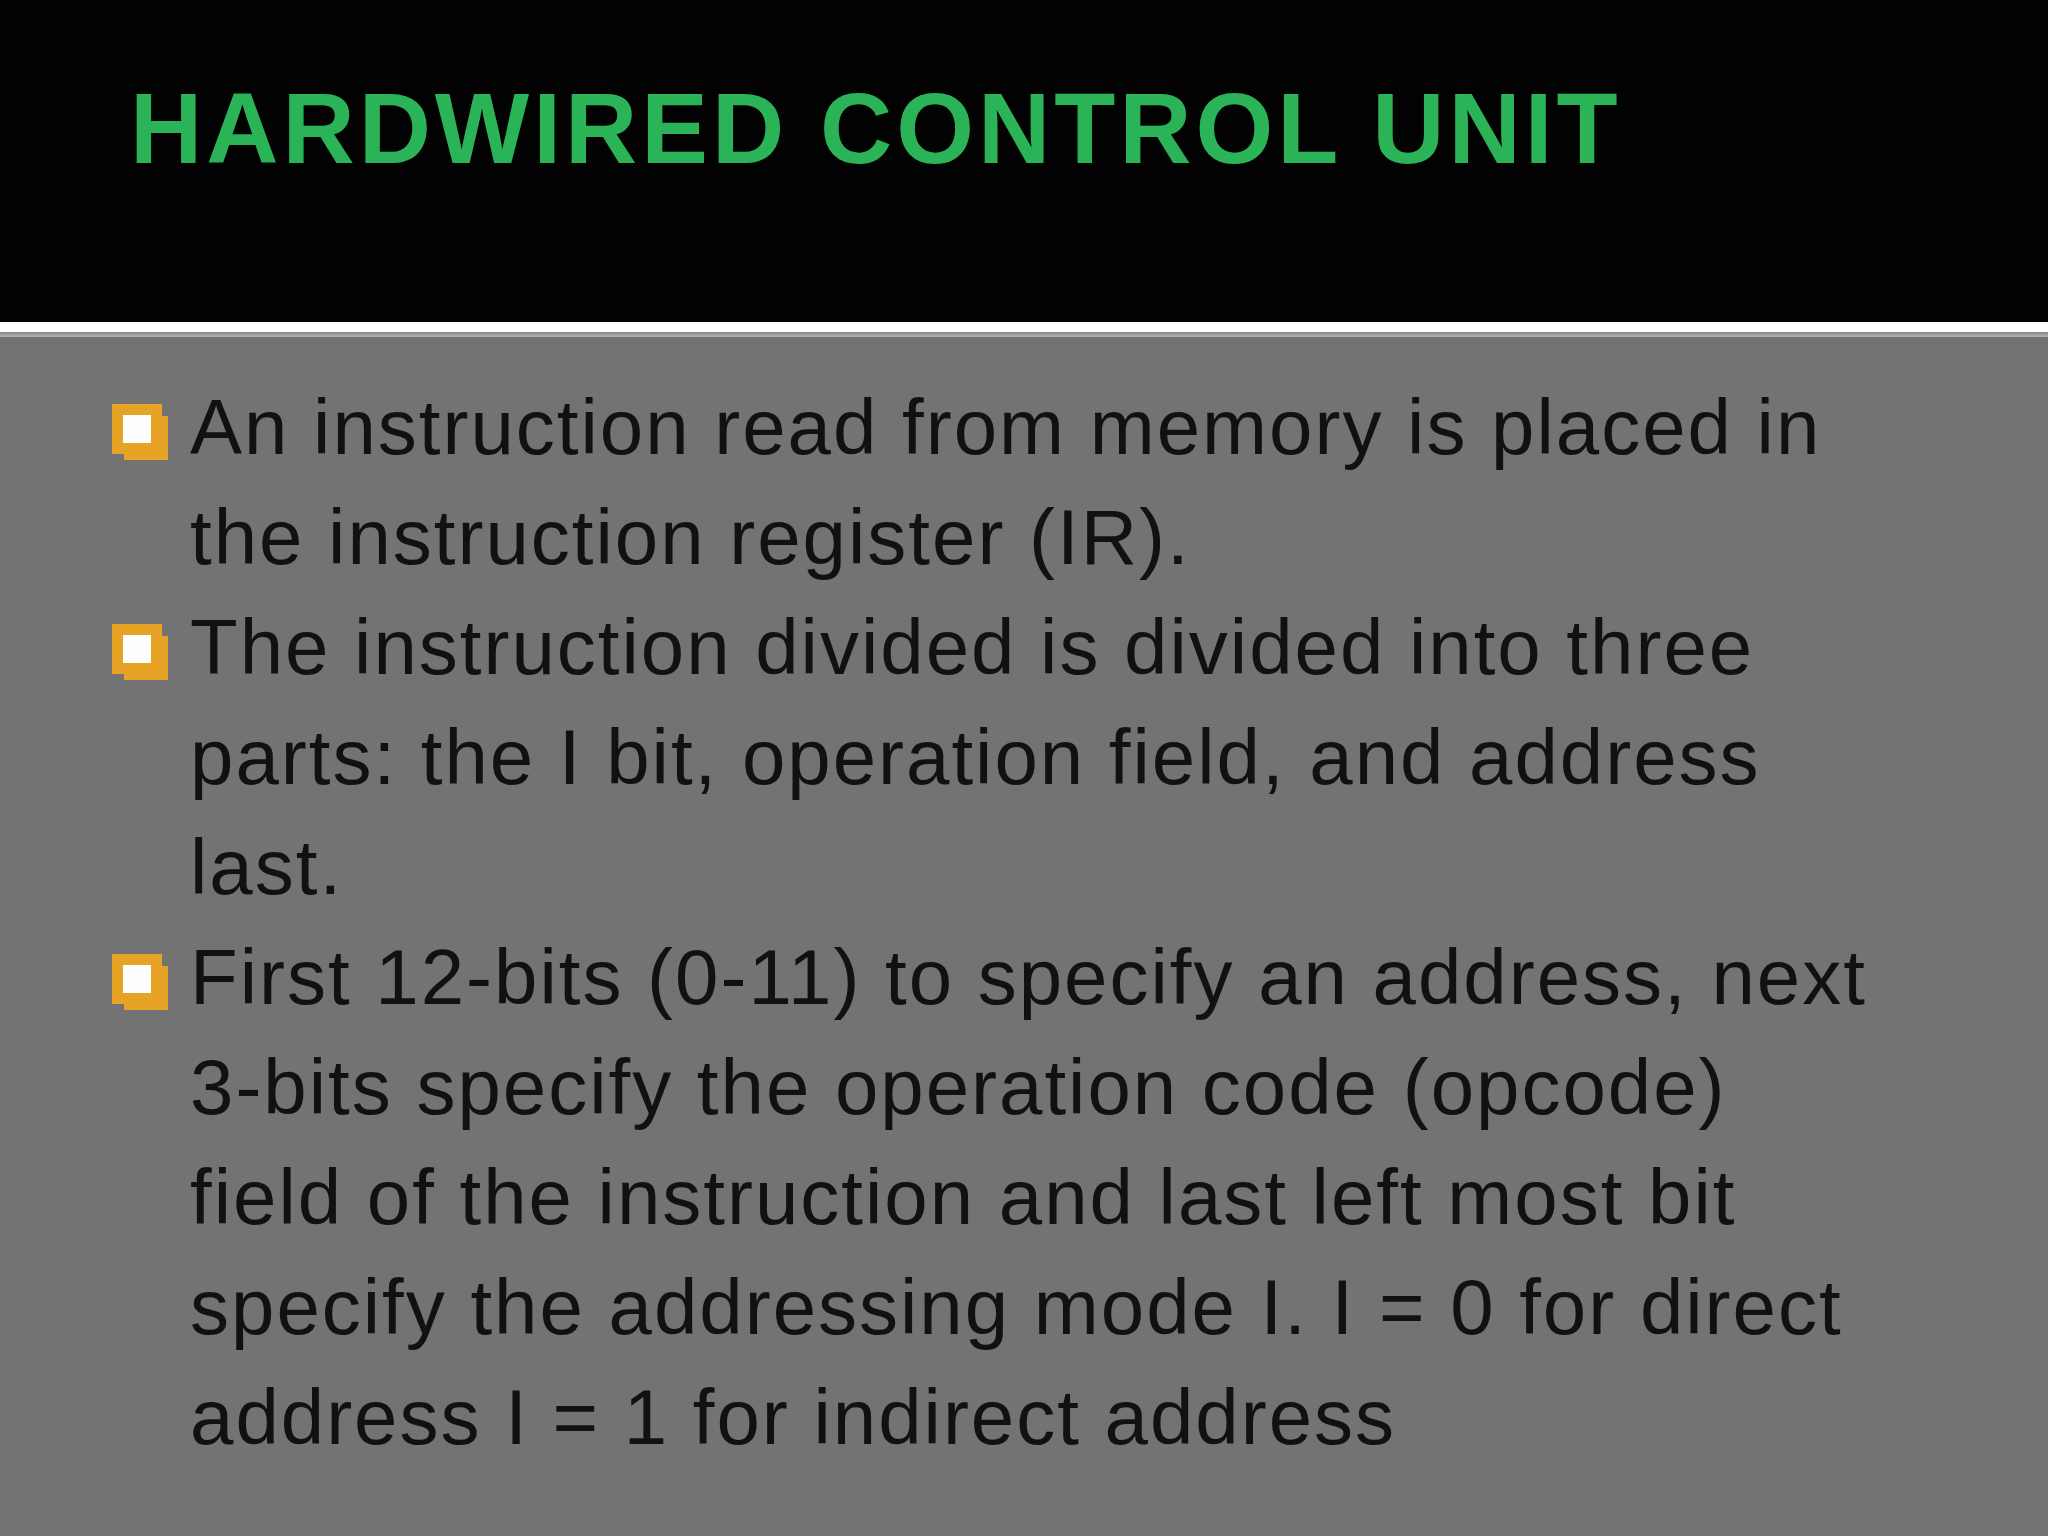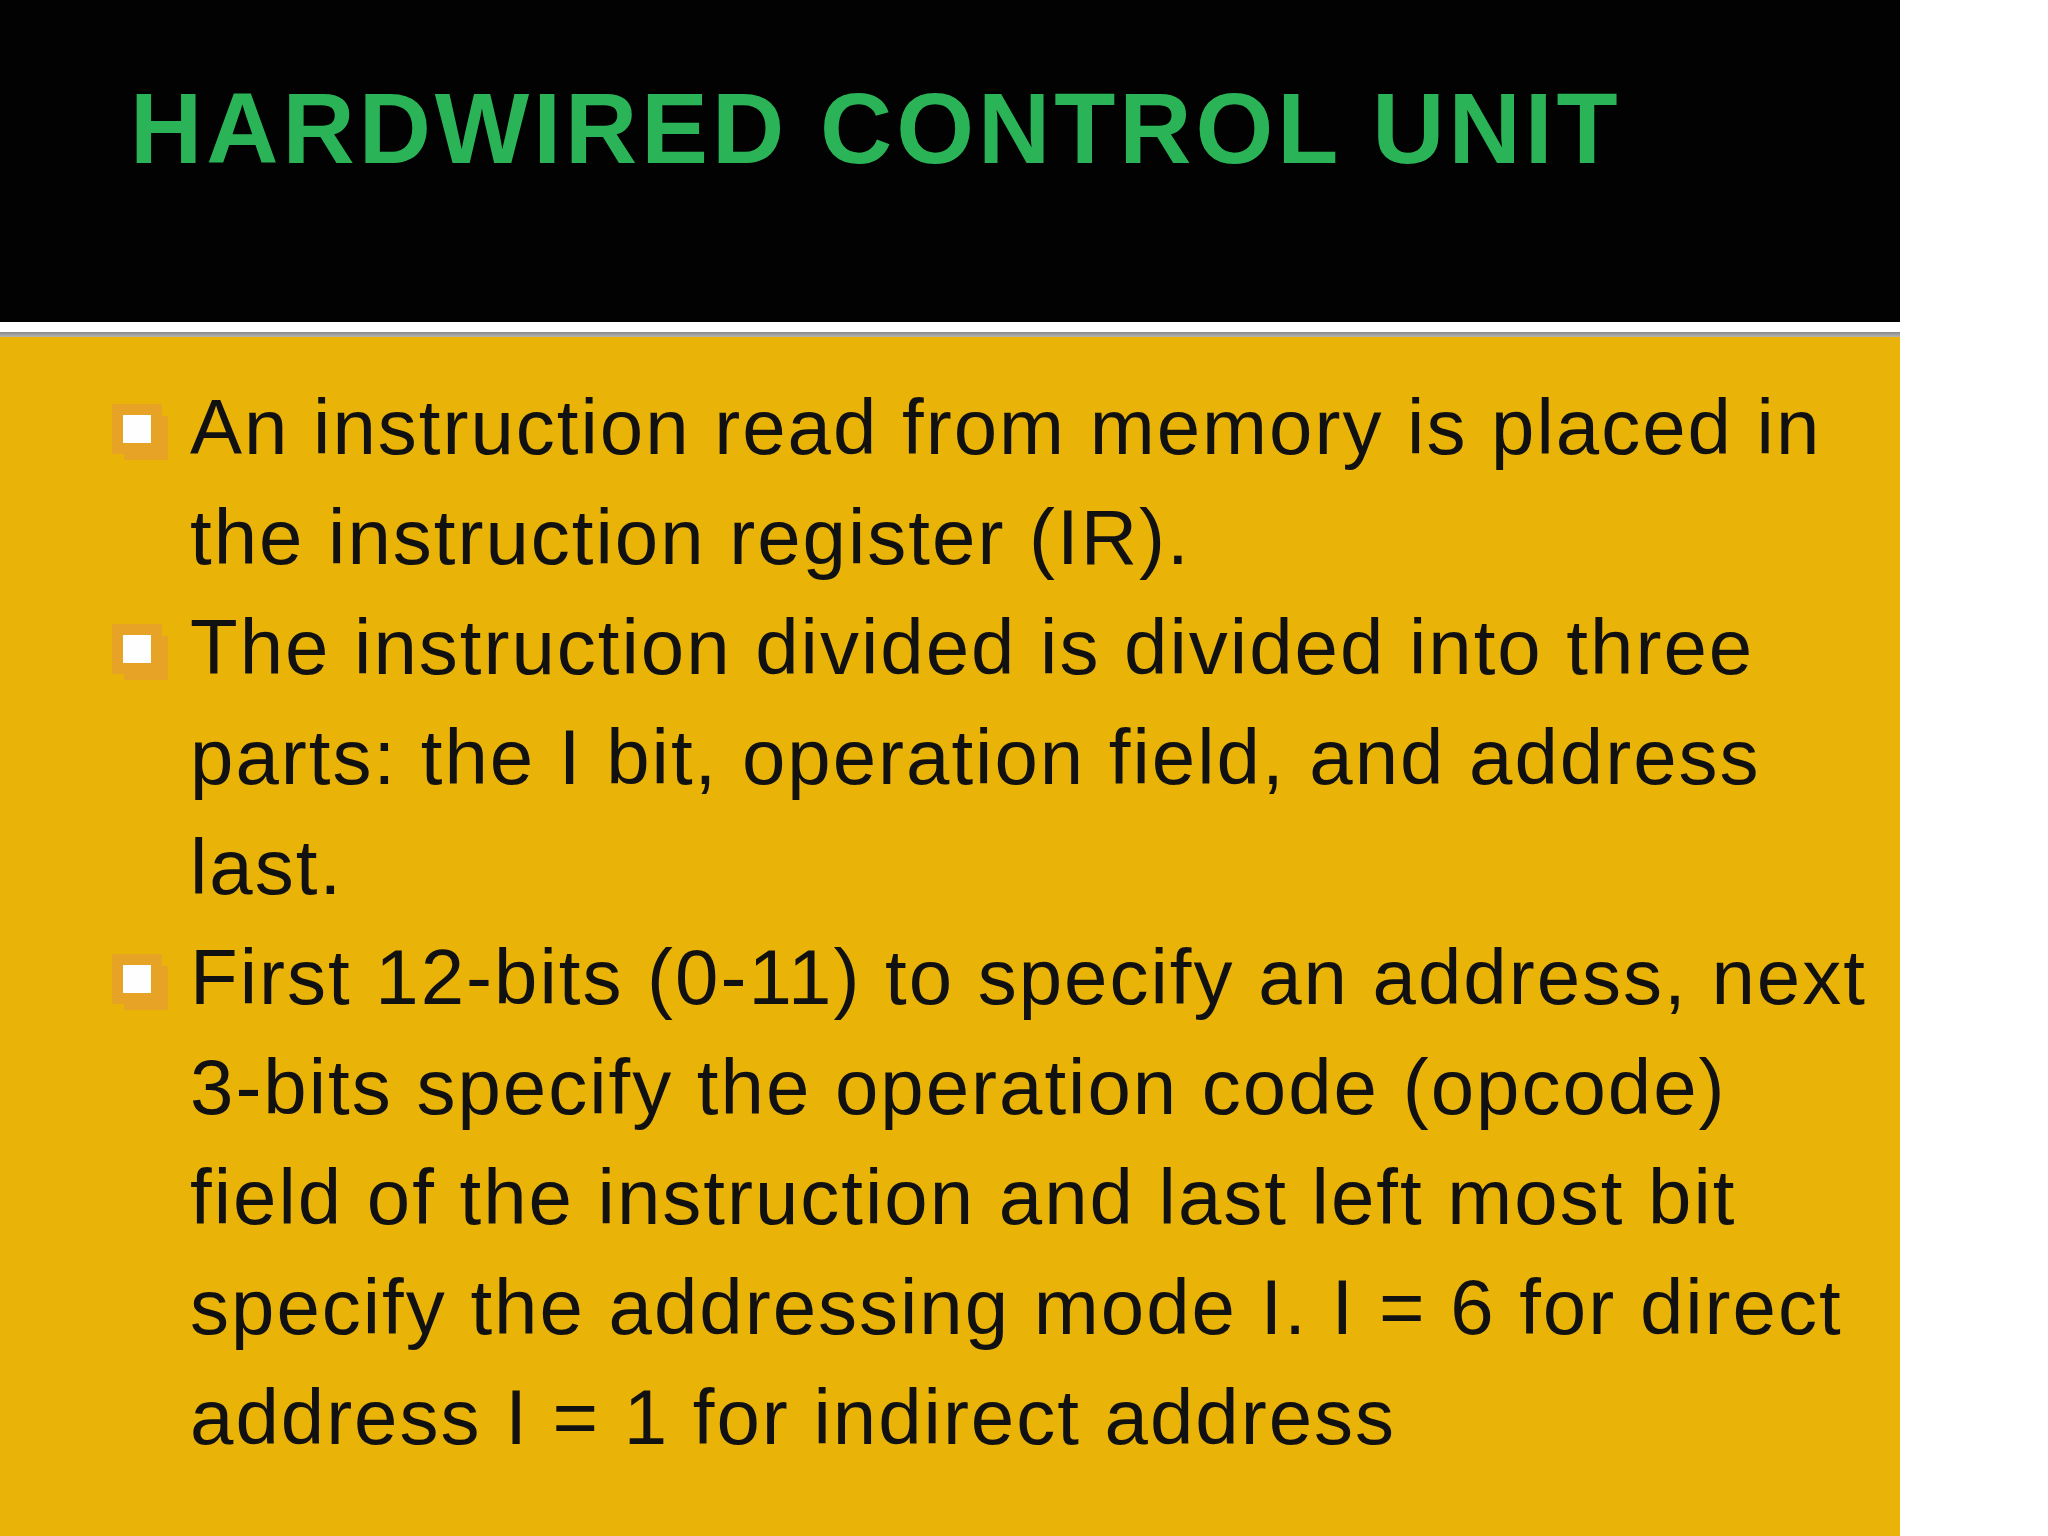--- a/index.html
+++ b/index.html
@@ -2,24 +2,24 @@
 <html><head>
 <meta charset="utf-8">
 <style>
   html, body {
     margin: 0;
     padding: 0;
     background: #ffffff;
   }
   .slide {
     position: relative;
-    width: 1900px;
+    width: 2048px;
     height: 1536px;
     overflow: hidden;
-    background: #eab308;
+    background: #737373;
     font-family: "Liberation Sans", sans-serif;
   }
   
   .header {
     position: absolute;
     top: 0; left: 0;
     width: 2048px;
     height: 322px;
     background: #020202;
   }
@@ -102,18 +102,18 @@
       <div class="line">The instruction divided is divided into three</div>
       <div class="line">parts: the I bit, operation field, and address</div>
       <div class="line">last.</div>
     </div>
 
     <div class="bullet-item">
       <span class="bullet-icon"></span>
       <div class="line">First 12-bits (0-11) to specify an address, next</div>
       <div class="line">3-bits specify the operation code (opcode)</div>
       <div class="line">field of the instruction and last left most bit</div>
-      <div class="line">specify the addressing mode I. I = 6 for direct</div>
+      <div class="line">specify the addressing mode I. I = 0 for direct</div>
       <div class="line">address I = 1 for indirect address</div>
     </div>
 
   </div>
 </div>
 
 </body></html>

